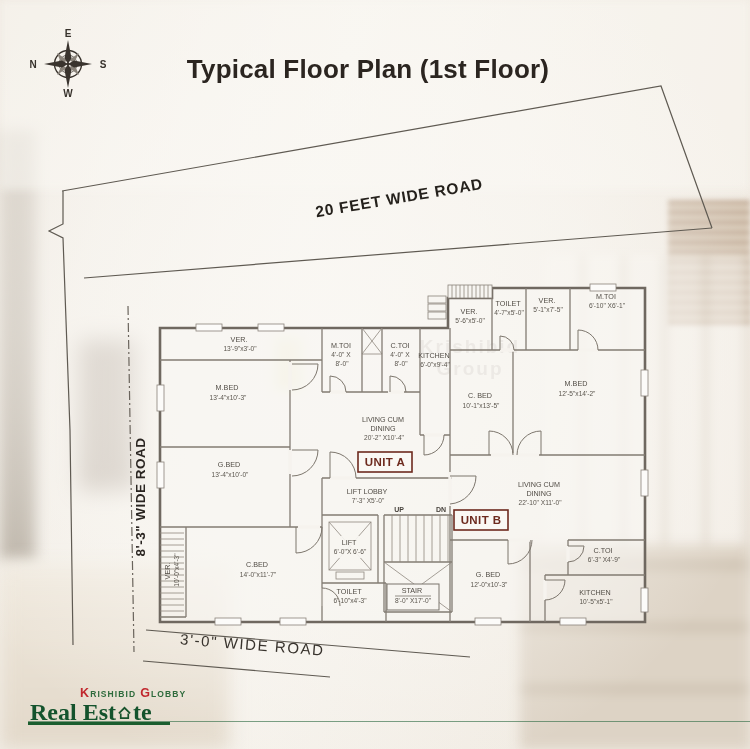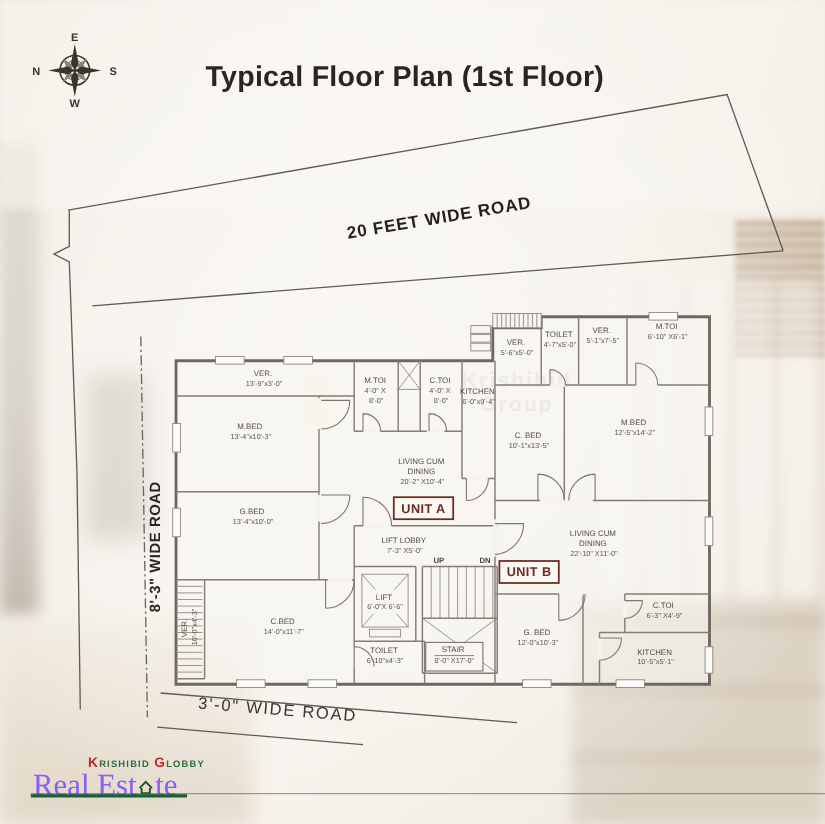--- a/index.html
+++ b/index.html
@@ -43,21 +43,21 @@
   .updn{font-family:"Liberation Sans",sans-serif;font-size:7px;font-weight:bold;fill:#47423c;text-anchor:middle;}
   .road-top{font-family:"Liberation Sans",sans-serif;font-size:15.5px;font-weight:bold;letter-spacing:.8px;fill:#25211c;text-anchor:middle;}
   .road-left{font-family:"Liberation Sans",sans-serif;font-size:13.5px;font-weight:bold;letter-spacing:.5px;fill:#2a2521;text-anchor:middle;}
   .road-bottom{font-family:"Liberation Sans",sans-serif;font-size:15px;letter-spacing:1.6px;fill:#38332d;text-anchor:middle;}
   .compass-letter{font-family:"Liberation Sans",sans-serif;font-size:10px;font-weight:bold;fill:#37322c;text-anchor:middle;}
   
   .logo{position:absolute;left:18px;top:686px;z-index:3;}
   .logo-group{font-size:8.5px;font-weight:bold;letter-spacing:1.1px;color:#2e6b3c;margin-left:62px;}
   .logo-group .big{font-size:12.5px;color:#c1272d;}
   .logo-group .sp{margin-left:4px;}
-  .logo-brand{font-family:"Liberation Serif",serif;font-size:28px;font-weight:normal;color:#8b5cf6;margin-top:-1px;margin-left:12px;}
+  .logo-brand{font-family:"Liberation Serif",serif;font-size:24px;font-weight:bold;color:#14532d;margin-top:-1px;margin-left:12px;}
   .logo-brand .house{display:inline-block;vertical-align:baseline;margin:0 1px;}
   .logo-underline{position:absolute;left:10px;top:36px;width:142px;height:2.5px;background:#1b5e2f;}
   .long-line{position:absolute;left:28px;top:721px;width:722px;height:1.4px;background:#35704a;opacity:.65;z-index:3;}
 </style>
 </head>
 <body>
 
 <div class="stage">
 
   <div class="bg bg-base"></div>

